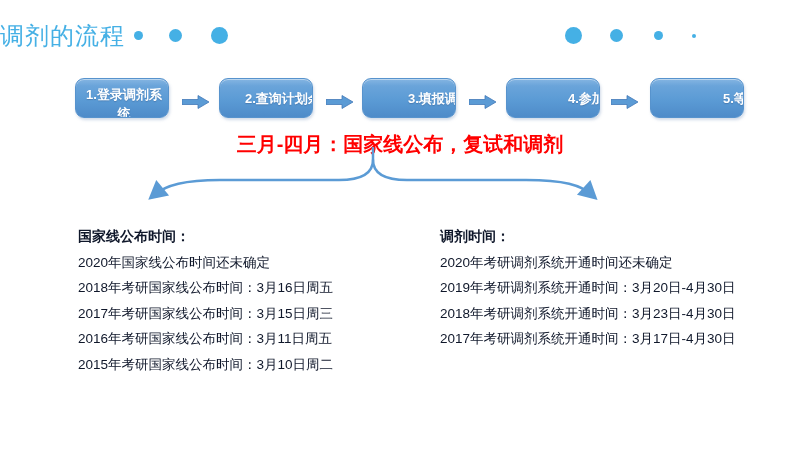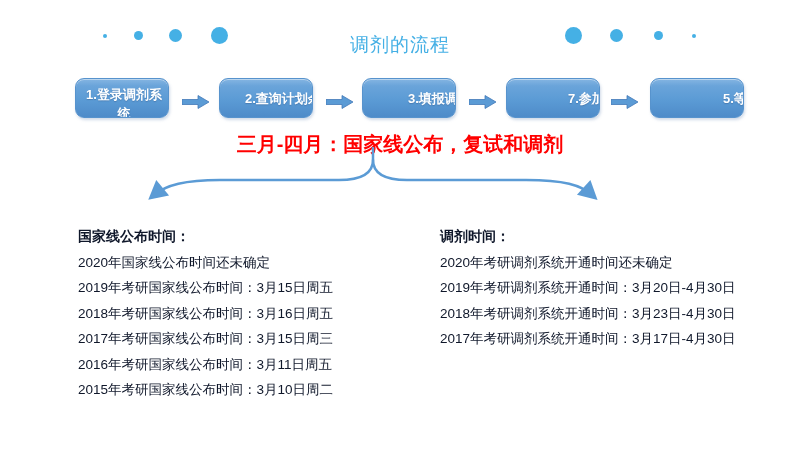--- a/index.html
+++ b/index.html
@@ -3,22 +3,22 @@
 <meta charset="utf-8">
 <style>
   html,body{margin:0;padding:0;background:#e9e9e9;}
   .slide{
     position:relative;width:800px;height:450px;background:#ffffff;
     font-family:"Liberation Sans","DejaVu Sans",sans-serif;
     overflow:hidden;margin:0 auto;
   }
   
   .title{
-    position:absolute;left:0;right:0;top:20px;margin:12px;
-    text-align:center;font-size:19px;font-weight:400;
+    position:absolute;left:0;right:0;top:20px;margin:0;
+    font-size:24px;font-weight:400;
     color:#45B0E5;letter-spacing:1px;
   }
   .dot{position:absolute;border-radius:50%;background:#45B0E5;}
   .dot.l1{left:103px;top:34px;width:4px;height:4px;}
   .dot.l2{left:134px;top:31px;width:9px;height:9px;}
   .dot.l3{left:169px;top:29px;width:13px;height:13px;}
   .dot.l4{left:211px;top:27px;width:17px;height:17px;}
   .dot.r1{left:565px;top:27px;width:17px;height:17px;}
   .dot.r2{left:610px;top:29px;width:13px;height:13px;}
   .dot.r3{left:654px;top:31px;width:9px;height:9px;}
@@ -84,21 +84,21 @@
   <svg class="flow-arrow a2" viewBox="0 0 28 14">
     <polygon points="0,4.5 16,4.5 16,0.5 27,7 16,13.5 16,9.5 0,9.5" fill="#5B9BD5" stroke="#4379B8" stroke-width="0.8"></polygon>
   </svg>
   <div class="step s3">
     <span class="step-label">3.填报调剂</span>
   </div>
   <svg class="flow-arrow a3" viewBox="0 0 28 14">
     <polygon points="0,4.5 16,4.5 16,0.5 27,7 16,13.5 16,9.5 0,9.5" fill="#5B9BD5" stroke="#4379B8" stroke-width="0.8"></polygon>
   </svg>
   <div class="step s4">
-    <span class="step-label">7.参加</span>
+    <span class="step-label">4.参加</span>
   </div>
   <svg class="flow-arrow a4" viewBox="0 0 28 14">
     <polygon points="0,4.5 16,4.5 16,0.5 27,7 16,13.5 16,9.5 0,9.5" fill="#5B9BD5" stroke="#4379B8" stroke-width="0.8"></polygon>
   </svg>
   <div class="step s5">
     <span class="step-label">5.等</span>
   </div>
 
   <div class="callout">三月-四月：国家线公布，复试和调剂</div>
 
@@ -108,21 +108,20 @@
         <path d="M0.5,0.5 L8,4.5 L0.5,8.5 z" fill="#5B9BD5"></path>
       </marker>
     </defs>
     <path d="M 233,1 L 233,13 C 233,27 221,33 199,33 L 80,33 C 45,33 26,38 14,48" fill="none" stroke="#5B9BD5" stroke-width="2.5" stroke-linecap="round" marker-end="url(#ah)"></path>
     <path d="M 233,13 C 233,27 245,33 267,33 L 386,33 C 424,33 441,38 452,48" fill="none" stroke="#5B9BD5" stroke-width="2.5" stroke-linecap="round" marker-end="url(#ah)"></path>
   </svg>
 
   <div class="panel panel-left">
     <div class="panel-heading">国家线公布时间：</div>
     <div class="panel-line">2020年国家线公布时间还未确定</div>
-    <div class="panel-line">2019年考研国家线公布时间：3月15日周五</div>
     <div class="panel-line">2018年考研国家线公布时间：3月16日周五</div>
     <div class="panel-line">2017年考研国家线公布时间：3月15日周三</div>
     <div class="panel-line">2016年考研国家线公布时间：3月11日周五</div>
     <div class="panel-line">2015年考研国家线公布时间：3月10日周二</div>
   </div>
 
   <div class="panel panel-right">
     <div class="panel-heading">调剂时间：</div>
     <div class="panel-line">2020年考研调剂系统开通时间还未确定</div>
     <div class="panel-line">2019年考研调剂系统开通时间：3月20日-4月30日</div>

